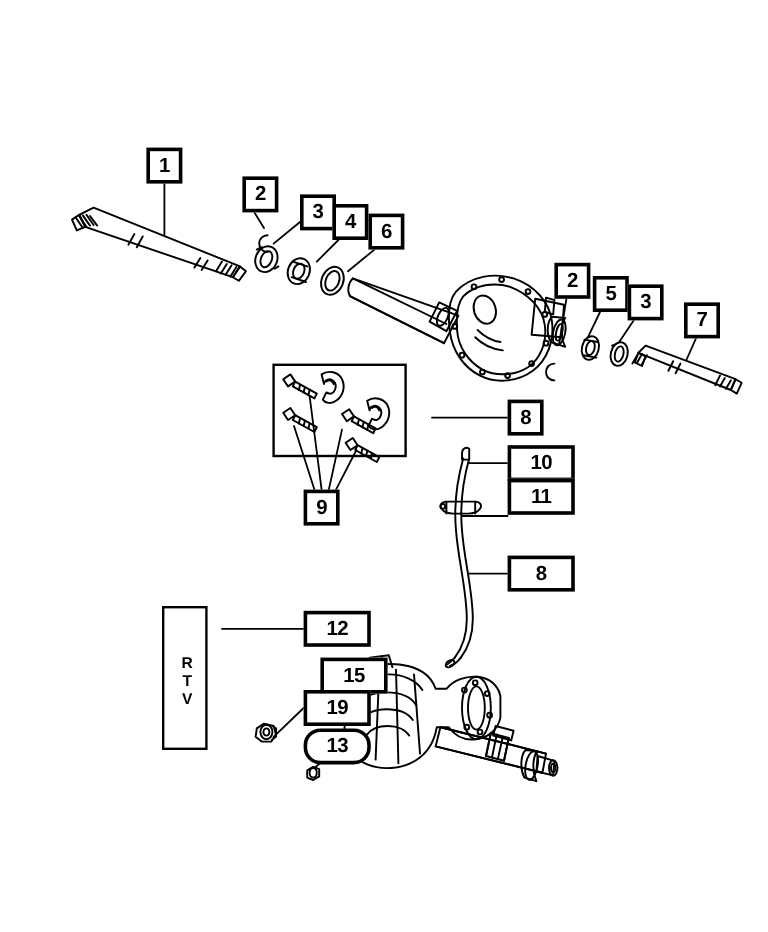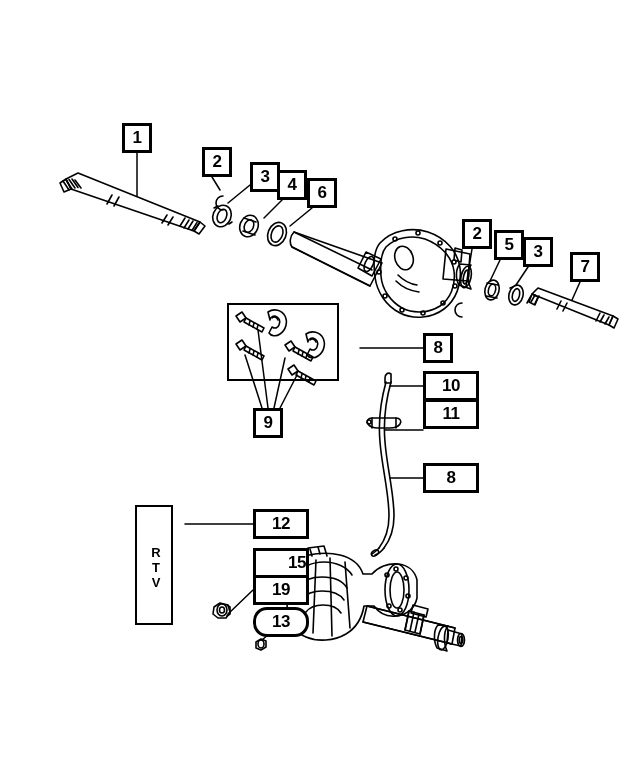--- a/index.html
+++ b/index.html
@@ -372,17 +372,17 @@
   <div class="callout" style="left:462px; top:219px;">2</div>
   <div class="callout" style="left:494px; top:230px;">5</div>
   <div class="callout" style="left:523px; top:237px;">3</div>
   <div class="callout" style="left:570px; top:252px;">7</div>
   <div class="callout" style="left:423px; top:333px;">8</div>
   <div class="callout" style="left:253px; top:408px;">9</div>
   <div class="callout wide" style="left:423px; top:371px;">10</div>
   <div class="callout wide" style="left:423px; top:399px;">11</div>
   <div class="callout wide" style="left:423px; top:463px;">8</div>
   <div class="callout wide" style="left:253px; top:509px;">12</div>
-  <div class="callout wide" style="left:253px; top:548px;text-align:right;">15</div>
+  <div class="callout wide" style="left:267px; top:548px;">15</div>
   <div class="callout wide" style="left:253px; top:575px;">19</div>
   <div class="callout wide" style="left:253px; top:607px;border-radius:14px;">13</div>
 
 </div>
 
 </body></html>

